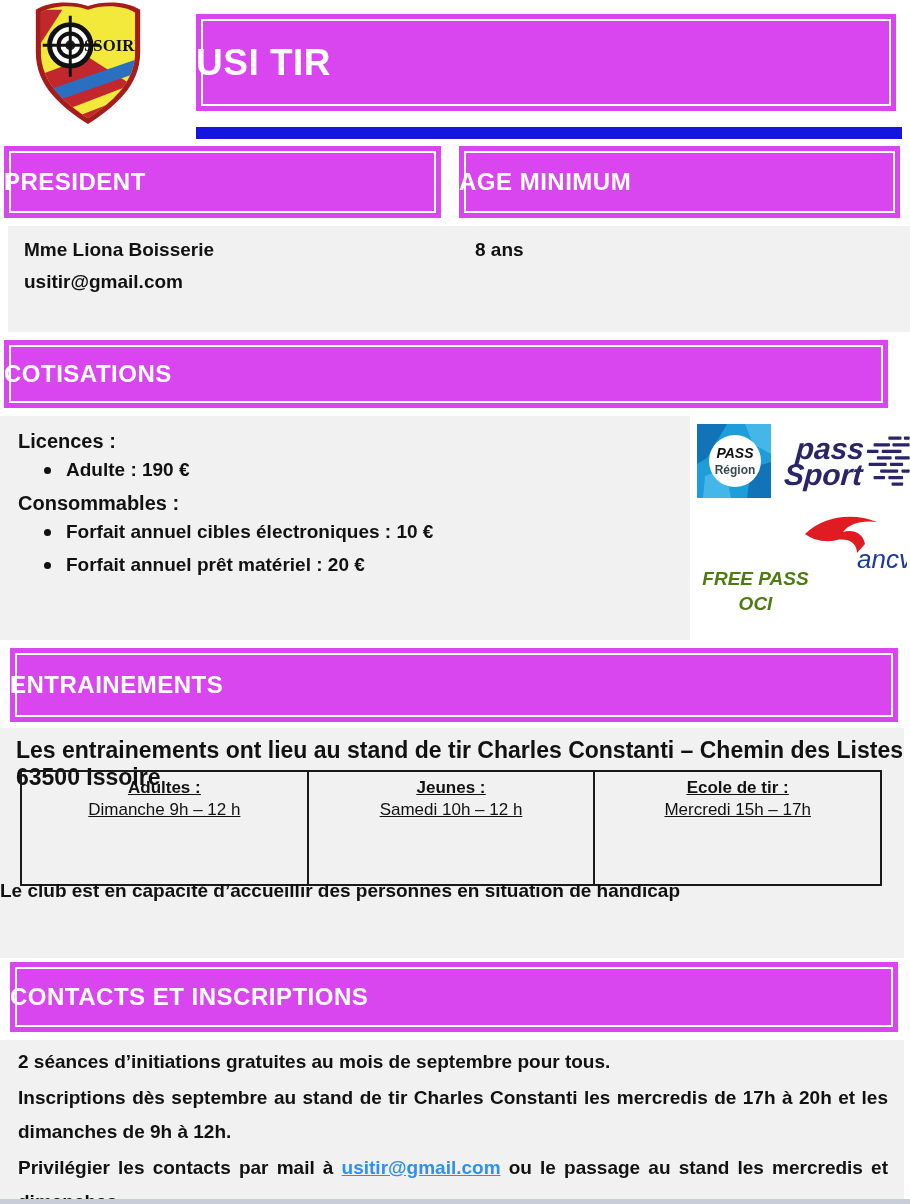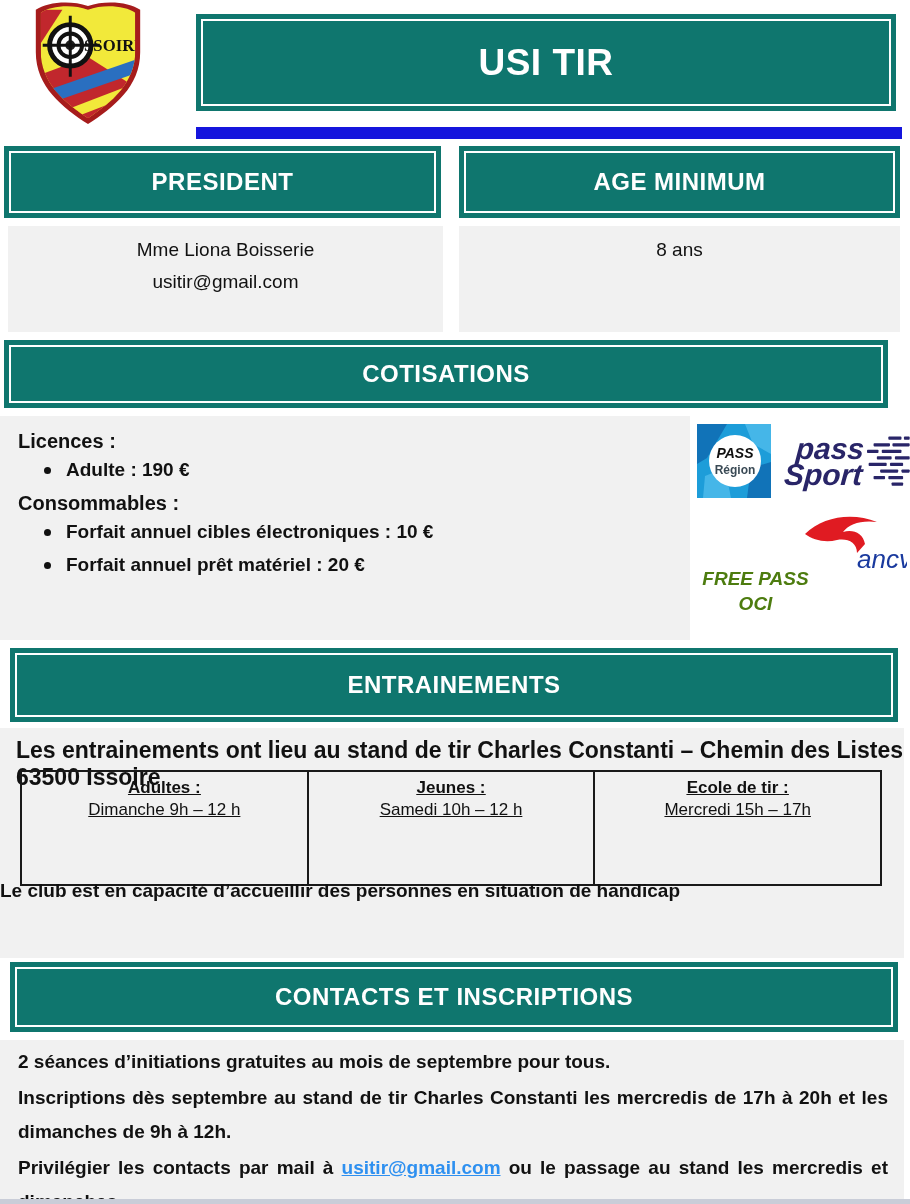--- a/index.html
+++ b/index.html
@@ -3,32 +3,32 @@
 <meta charset="utf-8">
 <style>
   html,body{margin:0;padding:0;}
   body{
     width:910px;height:1204px;position:relative;background:#ffffff;
     font-family:"Liberation Sans", sans-serif;color:#111;overflow:hidden;
   }
   .abs{position:absolute;}
   
   .blue-hdr{
-    position:absolute;background:#0f766e;
-    display:flex;align-items:center;justify-content:center;
+    position:absolute;background:#d946ef;
+    display:flex;align-items:center;
   }
   .blue-hdr::before{
     content:"";position:absolute;inset:5px;border:2px solid #ffffff;pointer-events:none;
   }
   .blue-hdr .t{
     color:#ffffff;font-weight:bold;font-size:24px;letter-spacing:.5px;position:relative;
   }
   .banner-title{font-size:37px !important;letter-spacing:1px;}
   .panel{position:absolute;background:#f1f1f1;}
-  .center-txt{text-align:center;font-weight:normal;}
+  .center-txt{font-weight:bold;padding-left:16px;}
   
   .cot-head{font-size:20px;font-weight:bold;margin:0 0 6px 0;}
   .bullet-item{position:relative;padding-left:48px;font-size:19px;font-weight:bold;margin:0 0 11px 0;}
   .bullet-item .dot{
     position:absolute;left:26px;top:8px;width:7px;height:7px;border-radius:50%;background:#111;
   }
   
   .sched-table{
     position:absolute;left:20px;top:42px;right:22px;display:flex;
     border:2px solid #1a1a1a;

